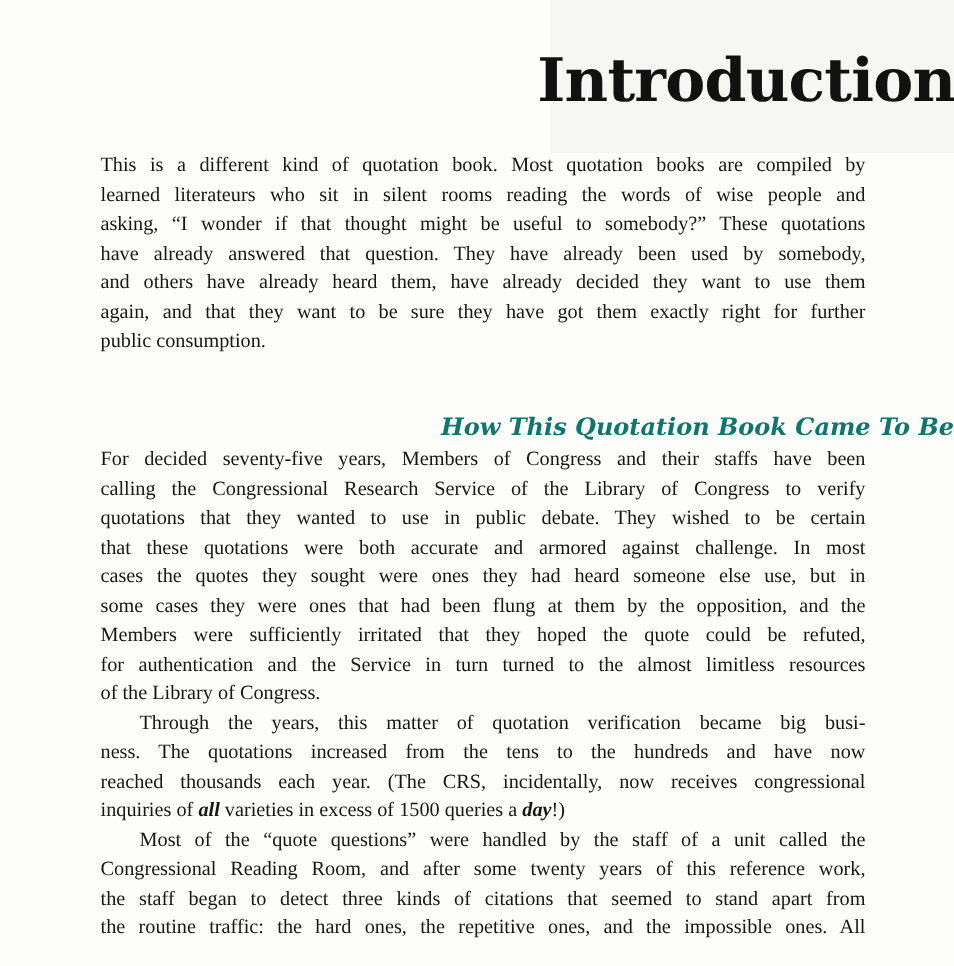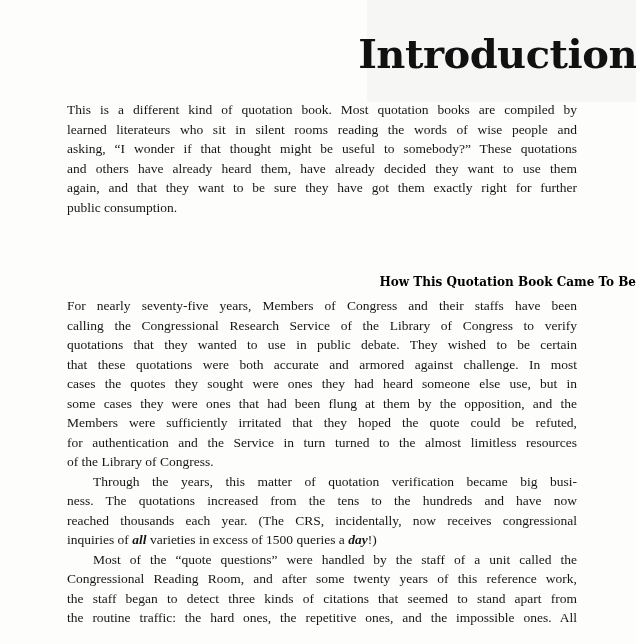--- a/index.html
+++ b/index.html
@@ -37,24 +37,25 @@
     letter-spacing: -0.5px;
     color: #111;
     white-space: nowrap;
   }
   .section-heading {
     position: absolute;
     top: 261px;
     right: 16px;
     font-family: "DejaVu Serif", serif;
     font-weight: bold;
-    font-size: 12px;
+    font-size: 16px;
     line-height: 22px;
-    color: #000000;
+    color: #0f766e;
     white-space: nowrap;
+    font-style: italic;
   }
   .textcol {
     position: absolute;
     left: 67px;
     width: 510px;
     font-size: 13.5px;
     line-height: 19.5px;
   }
   #para1 { top: 100px; }
   #block2 { top: 296px; }
@@ -80,30 +81,31 @@
 <div id="page">
 
   <div class="scan-tint"></div>
 
   <h1 class="chapter-title">Introduction</h1>
 
   <div id="para1" class="textcol">
     <div class="ln">This is a different kind of quotation book. Most quotation books are compiled by</div>
     <div class="ln">learned literateurs who sit in silent rooms reading the words of wise people and</div>
     <div class="ln">asking, “I wonder if that thought might be useful to somebody?” These quotations</div>
+    <div class="ln">have already answered that question. They have already been used by somebody,</div>
     <div class="ln">and others have already heard them, have already decided they want to use them</div>
     <div class="ln">again, and that they want to be sure they have got them exactly right for further</div>
     <div class="ln end">public consumption.</div>
   </div>
 
   <h2 class="section-heading">How This Quotation Book Came To Be</h2>
 
   <div id="block2" class="textcol">
 
-    <div class="ln">For nearly seventy-five years, Members of Congress and their staffs have been</div>
+    <div class="ln">For decided seventy-five years, Members of Congress and their staffs have been</div>
     <div class="ln">calling the Congressional Research Service of the Library of Congress to verify</div>
     <div class="ln">quotations that they wanted to use in public debate. They wished to be certain</div>
     <div class="ln">that these quotations were both accurate and armored against challenge. In most</div>
     <div class="ln">cases the quotes they sought were ones they had heard someone else use, but in</div>
     <div class="ln">some cases they were ones that had been flung at them by the opposition, and the</div>
     <div class="ln">Members were sufficiently irritated that they hoped the quote could be refuted,</div>
     <div class="ln">for authentication and the Service in turn turned to the almost limitless resources</div>
     <div class="ln end">of the Library of Congress.</div>
 
     <div class="ln ind">Through the years, this matter of quotation verification became big busi-</div>

